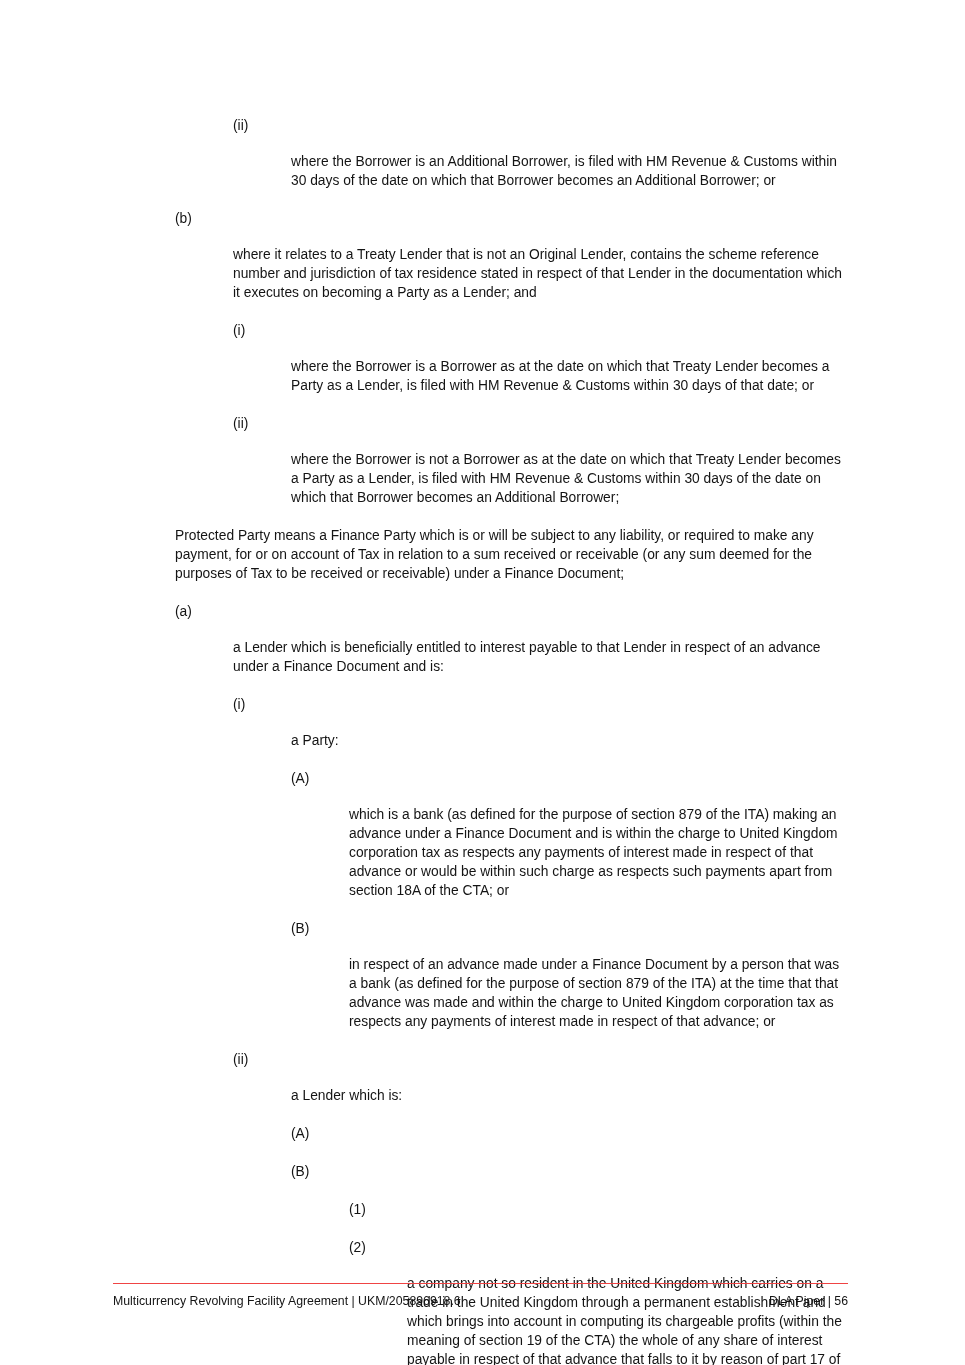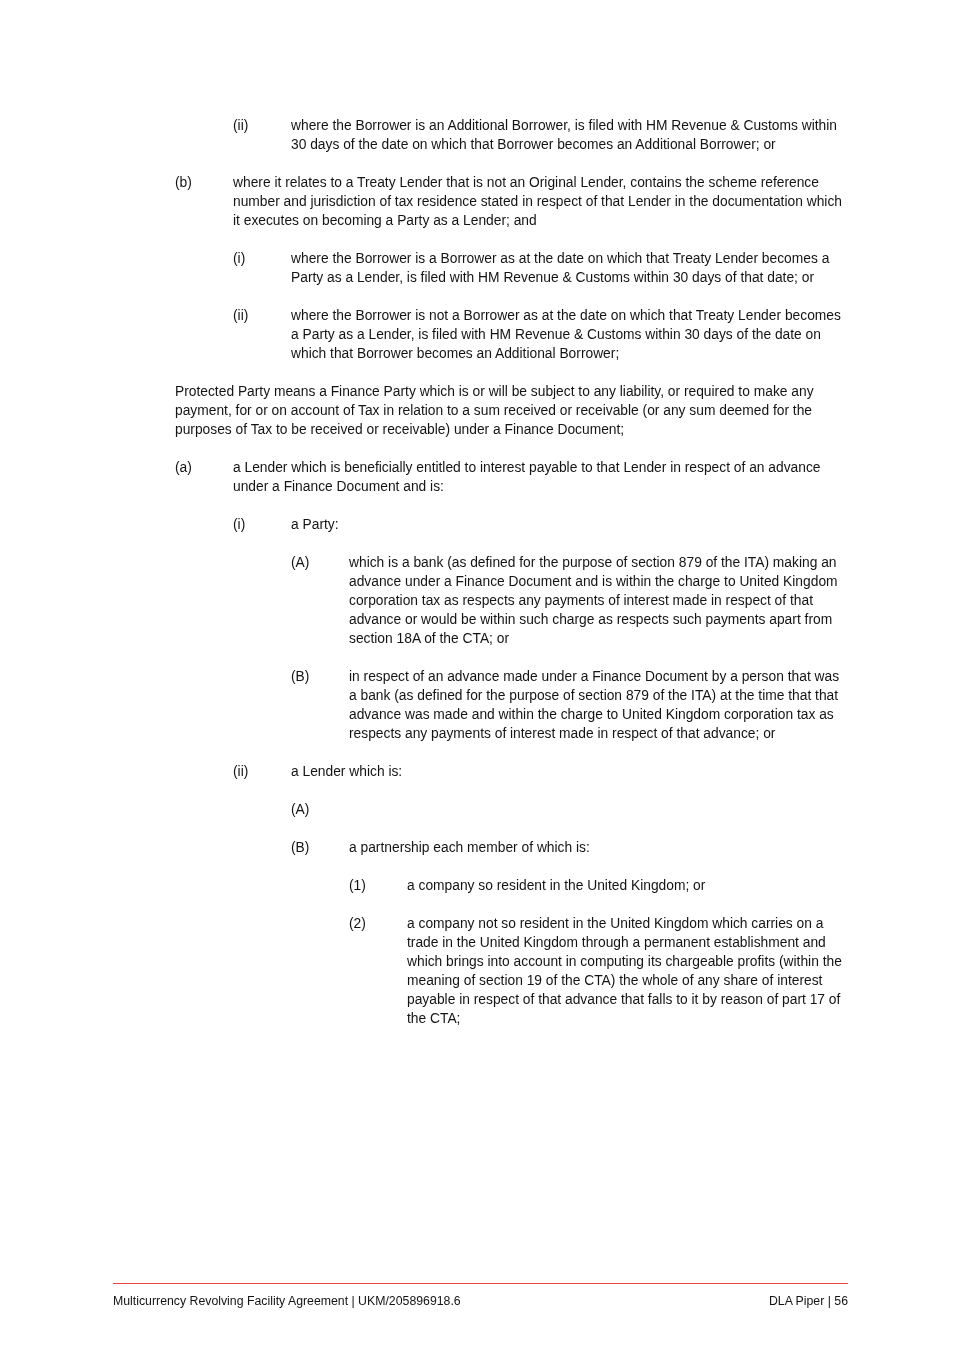--- a/index.html
+++ b/index.html
@@ -43,20 +43,21 @@
   .lvl-2 { margin-left: 58px; }
   .lvl-3 { margin-left: 116px; }
   .lvl-4 { margin-left: 174px; }
   .marker {
     flex: 0 0 58px;
     width: 58px;
   }
   .itext {
     flex: 1 1 auto;
     min-width: 0;
+    margin-top: 36px;
   }
   .lead {
     font-weight: normal;
   }
   .footer {
     position: absolute;
     left: 113px;
     right: 117px;
     top: 1283px;
     border-top: 1px solid #ef4444;
@@ -112,25 +113,23 @@
       </div>
       <div class="block item lvl-2">
         <span class="marker">(ii)</span>
         <span class="itext">a Lender which is:</span>
       </div>
       <div class="block item lvl-3">
         <span class="marker">(A)</span>
       </div>
       <div class="block item lvl-3">
         <span class="marker">(B)</span>
-        <span class="itext">a partnership each member of which is:</span>
       </div>
       <div class="block item lvl-4">
         <span class="marker">(1)</span>
-        <span class="itext">a company so resident in the United Kingdom; or</span>
       </div>
       <div class="block item lvl-4">
         <span class="marker">(2)</span>
         <span class="itext">a company not so resident in the United Kingdom which carries on a trade in the United Kingdom through a permanent establishment and which brings into account in computing its chargeable profits (within the meaning of section 19 of the CTA) the whole of any share of interest payable in respect of that advance that falls to it by reason of part 17 of the CTA;</span>
       </div>
     </div>
 
   <div class="footer">
     <span class="footer-left">Multicurrency Revolving Facility Agreement | UKM/205896918.6</span>
     <span class="footer-right">DLA Piper | 56</span>

